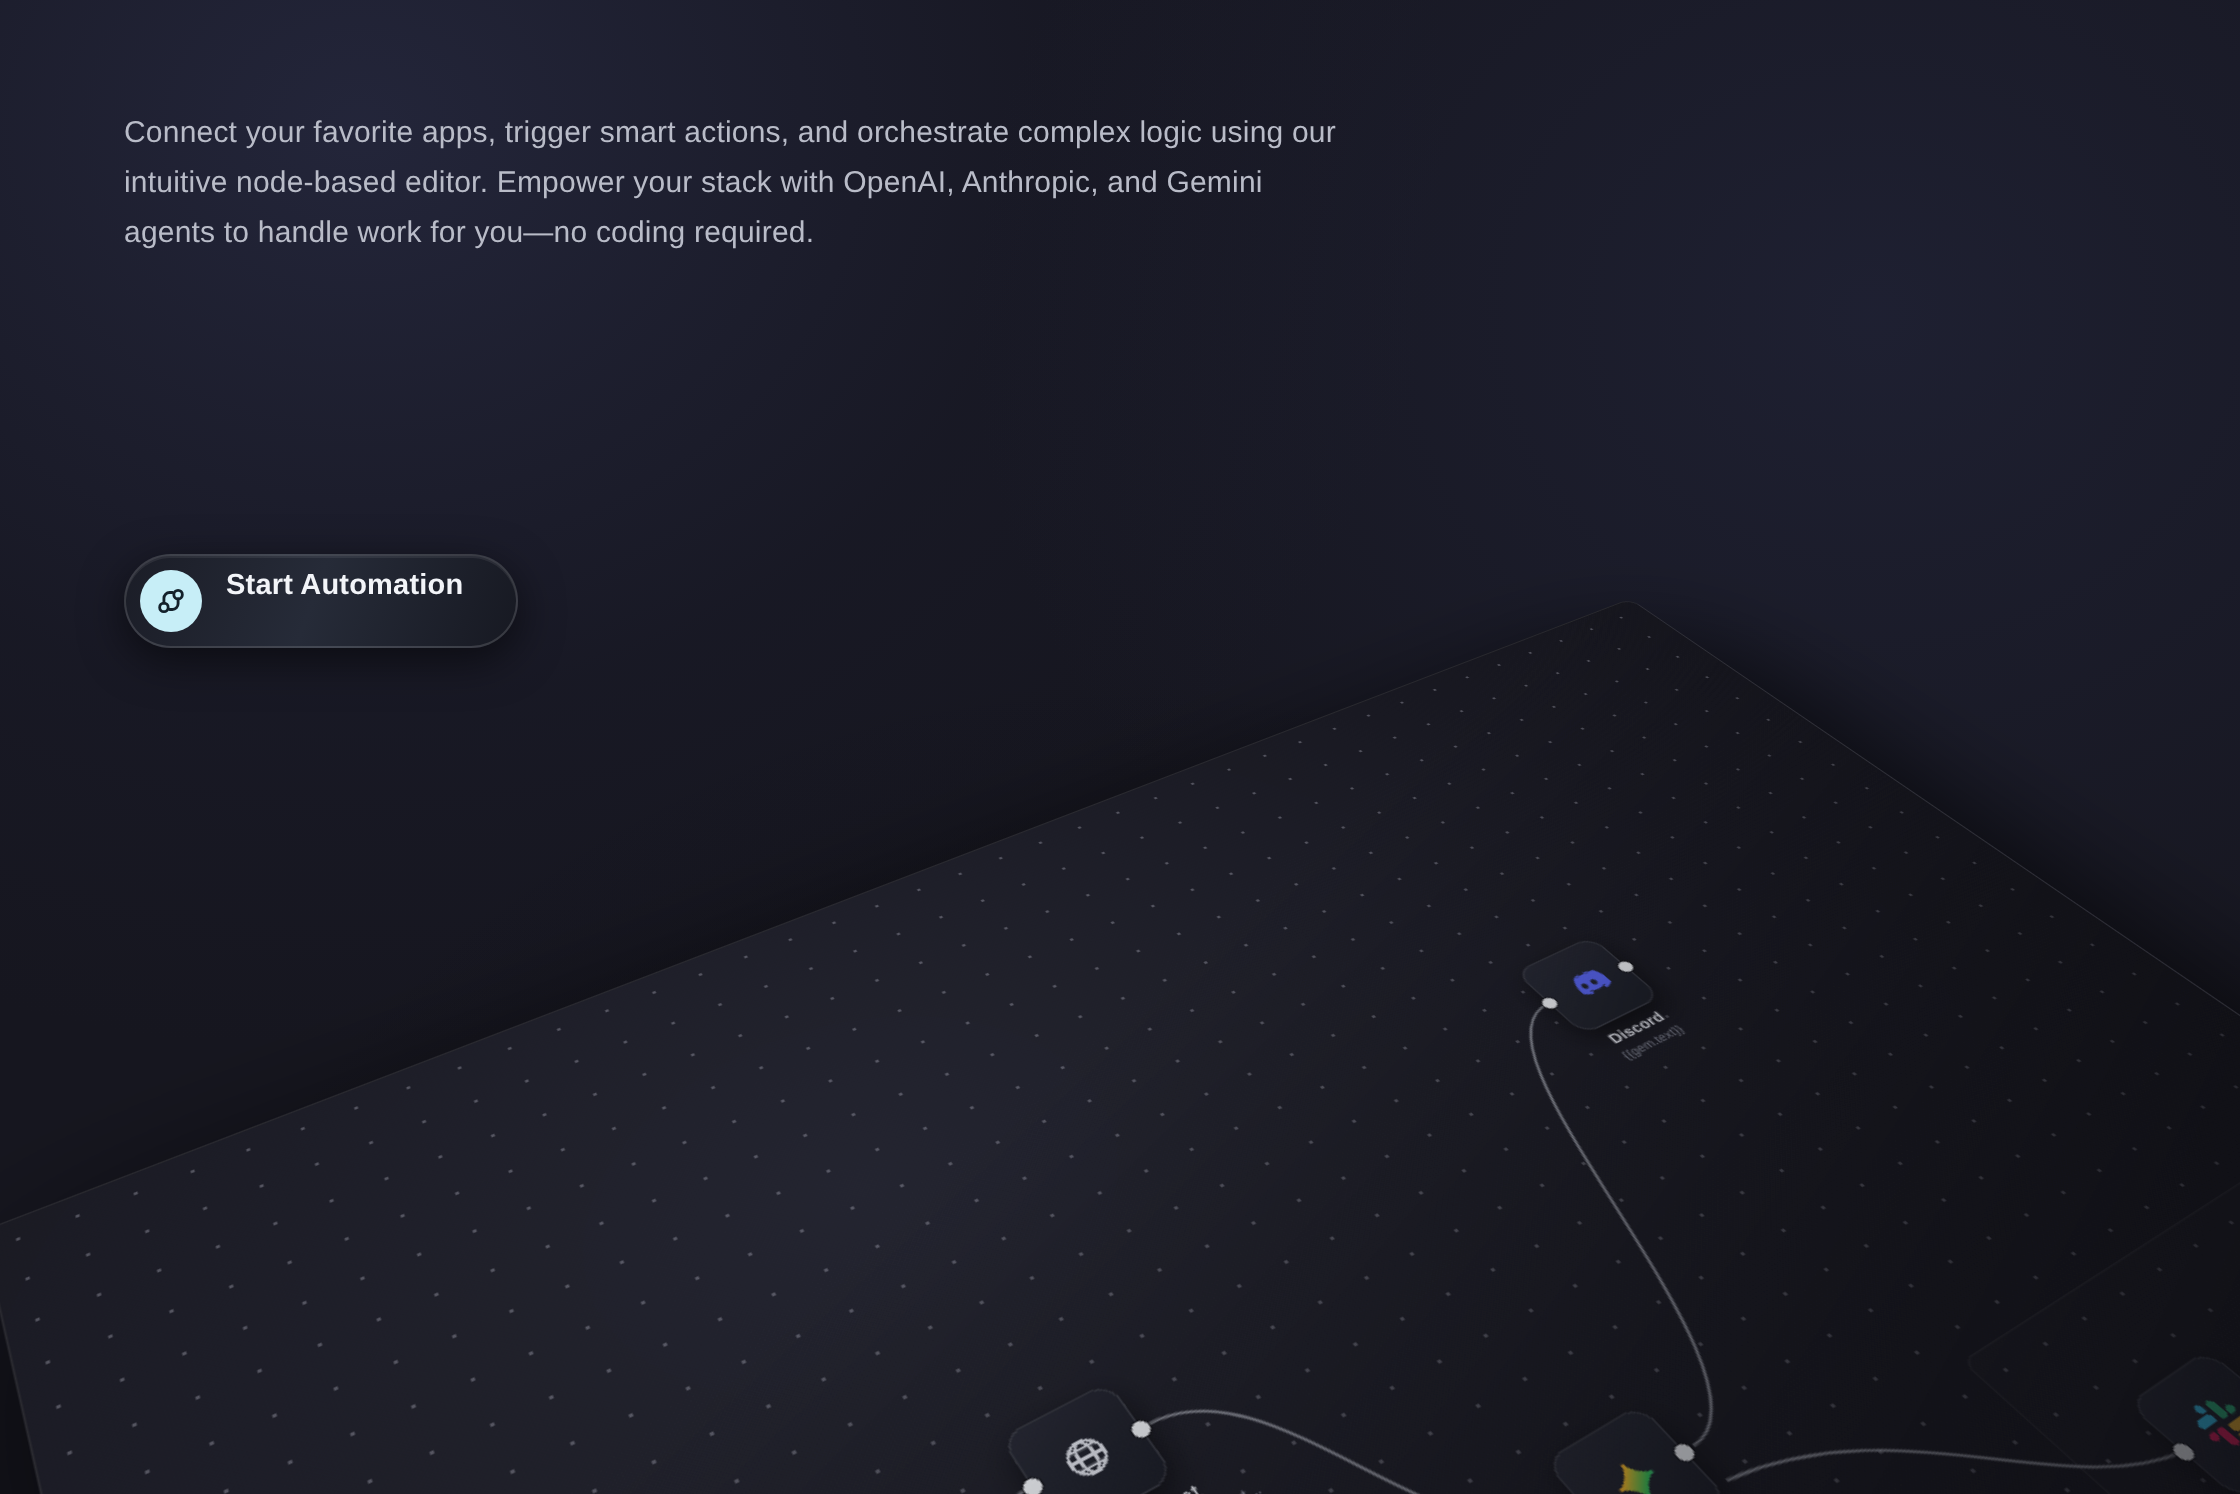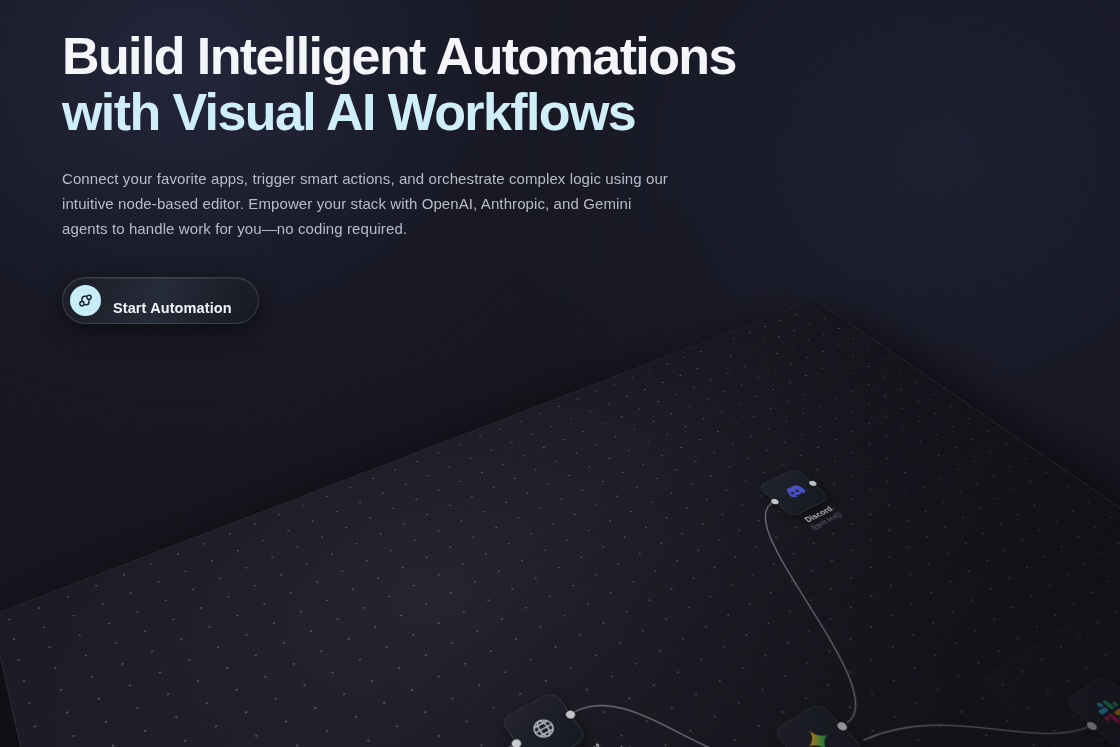--- a/index.html
+++ b/index.html
@@ -37,21 +37,21 @@
   .headline .l1{ color:#f4f5f8; display:block; }
   .headline .l2{ color:#cfeef8; display:block; }
   .subcopy{
     margin-top:26px; width:614px;
     font-size:15px; line-height:25px; color:#b9bcc8; letter-spacing:.1px;
   }
 
   
   .cta{
     position:absolute; left:62px; top:277px; z-index:25;
-    display:inline-flex; align-items:flex-end; gap:12px;
+    display:inline-flex; align-items:flex-start; gap:12px;
     padding:7px 26px 7px 7px;
     border-radius:999px;
     background:linear-gradient(110deg,#1b1d27 0%,#262b38 48%,#171922 100%);
     border:1px solid rgba(255,255,255,.14);
     box-shadow:0 6px 22px rgba(0,0,0,.55), inset 0 1px 0 rgba(255,255,255,.07);
     cursor:pointer;
   }
   .cta-icon{
     width:31px; height:31px; border-radius:50%;
     background:#c7eef7; display:flex; align-items:center; justify-content:center;
@@ -214,24 +214,20 @@
 
     </div>
 
     <div class="plane-shade"></div>
   </div>
 </div>
 
 <div class="bg-glow-c"></div>
 
 <div class="hero">
-  <h1 class="headline">
-    <span class="l1">Build Intelligent Automations</span>
-    <span class="l2">with Visual AI Workflows</span>
-  </h1>
   <p class="subcopy">Connect your favorite apps, trigger smart actions, and orchestrate complex logic using our intuitive node-based editor. Empower your stack with OpenAI, Anthropic, and Gemini agents to handle work for you—no coding required.</p>
 </div>
 
 <div class="cta">
   <span class="cta-icon">
     <svg width="17" height="17" viewBox="0 0 24 24" fill="none" stroke="#14212b" stroke-width="2" stroke-linecap="round">
       <circle cx="7" cy="16.5" r="3"></circle>
       <circle cx="17" cy="7.5" r="3"></circle>
       <path d="M7 13.5V10c0-2.2 1.8-4 4-4h2"></path>
       <path d="M17 10.5V14c0 2.2-1.8 4-4 4h-2"></path>

